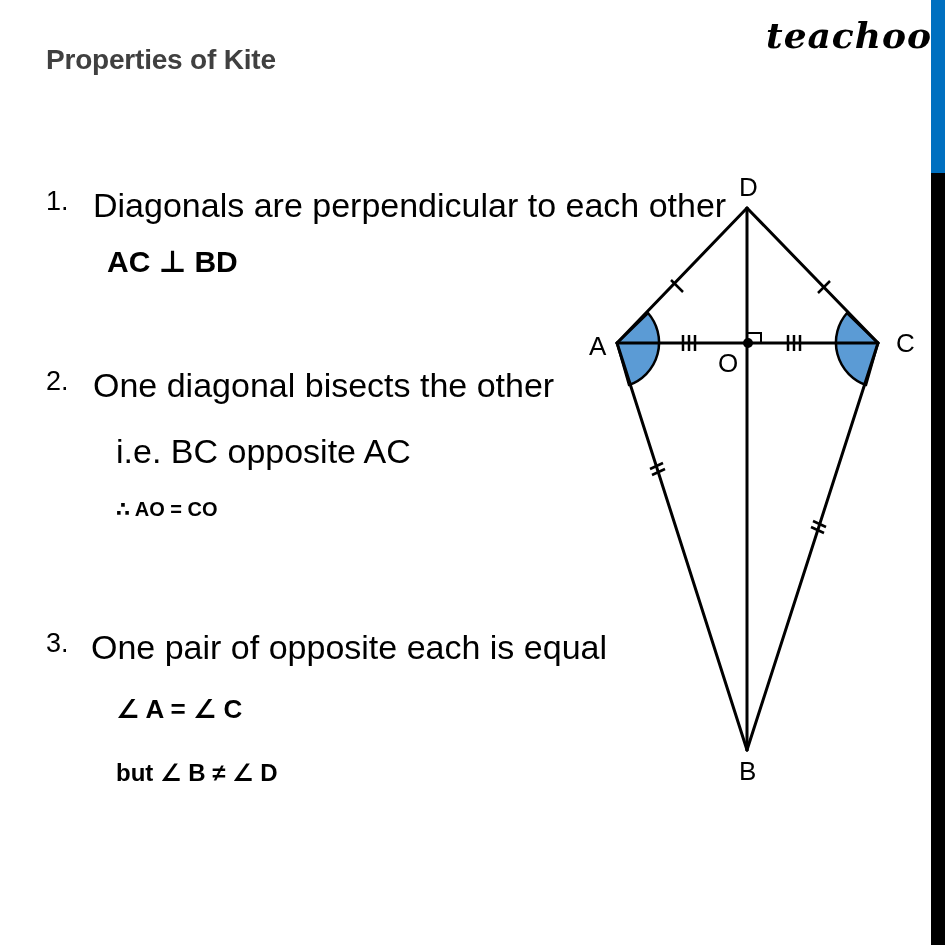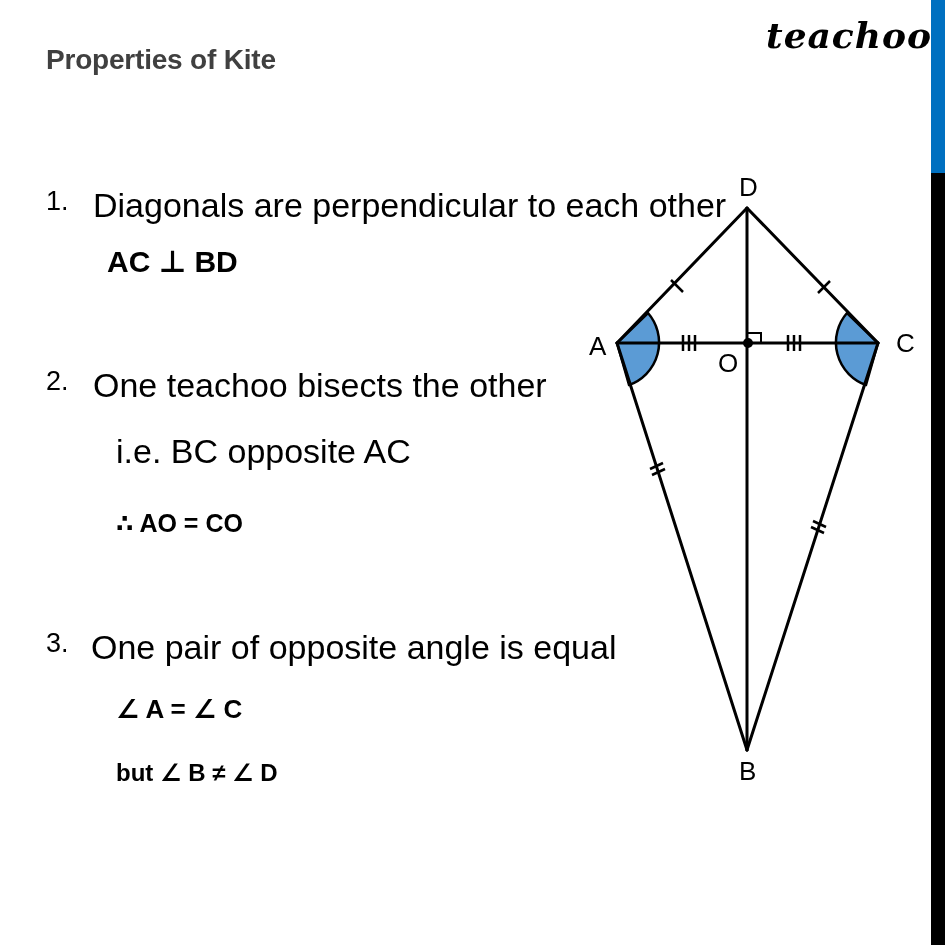--- a/index.html
+++ b/index.html
@@ -49,28 +49,28 @@
   <div class="edge-bar-black"></div>
 
   <div>
     <span class="num" style="left:46px; top:186px;">1.</span>
     <span class="line" style="left:93px; top:186px;">Diagonals are perpendicular to each other</span>
     <span class="line bold" style="left:95px; top:244px; font-size:30px;margin-left:12px;">AC ⊥ BD</span>
   </div>
 
   <div>
     <span class="num" style="left:46px; top:366px;">2.</span>
-    <span class="line" style="left:93px; top:366px;">One teachoo bisects the other</span>
+    <span class="line" style="left:93px; top:366px;">One diagonal bisects the other</span>
     <span class="line" style="left:116px; top:432px;">i.e. BC opposite AC</span>
-    <span class="line bold" style="left:116px; top:509px; font-size:25px;">∴ AO = CO</span>
+    <span class="line bold" style="left:116px; top:497px; font-size:20px;">∴ AO = CO</span>
   </div>
 
   <div>
     <span class="num" style="left:46px; top:628px;">3.</span>
-    <span class="line" style="left:91px; top:628px;">One pair of opposite angle is equal</span>
+    <span class="line" style="left:91px; top:628px;">One pair of opposite each is equal</span>
     <span class="line bold" style="left:116px; top:694px; font-size:26px;">∠ A = ∠ C</span>
     <span class="line bold" style="left:116px; top:759px; font-size:24px;">but ∠ B ≠ ∠ D</span>
   </div>
 
   <svg class="diagram" width="945" height="945">
 
     <path d="M617,343 L648,313 A45,45 0 0 1 629,385 Z" fill="#5b9bd5" stroke="#000" stroke-width="2.5" stroke-linejoin="round"></path>
     <path d="M878,343 L847,313 A45,45 0 0 0 866,385 Z" fill="#5b9bd5" stroke="#000" stroke-width="2.5" stroke-linejoin="round"></path>
 
     <g stroke="#000" stroke-width="3" fill="none" stroke-linecap="round">

